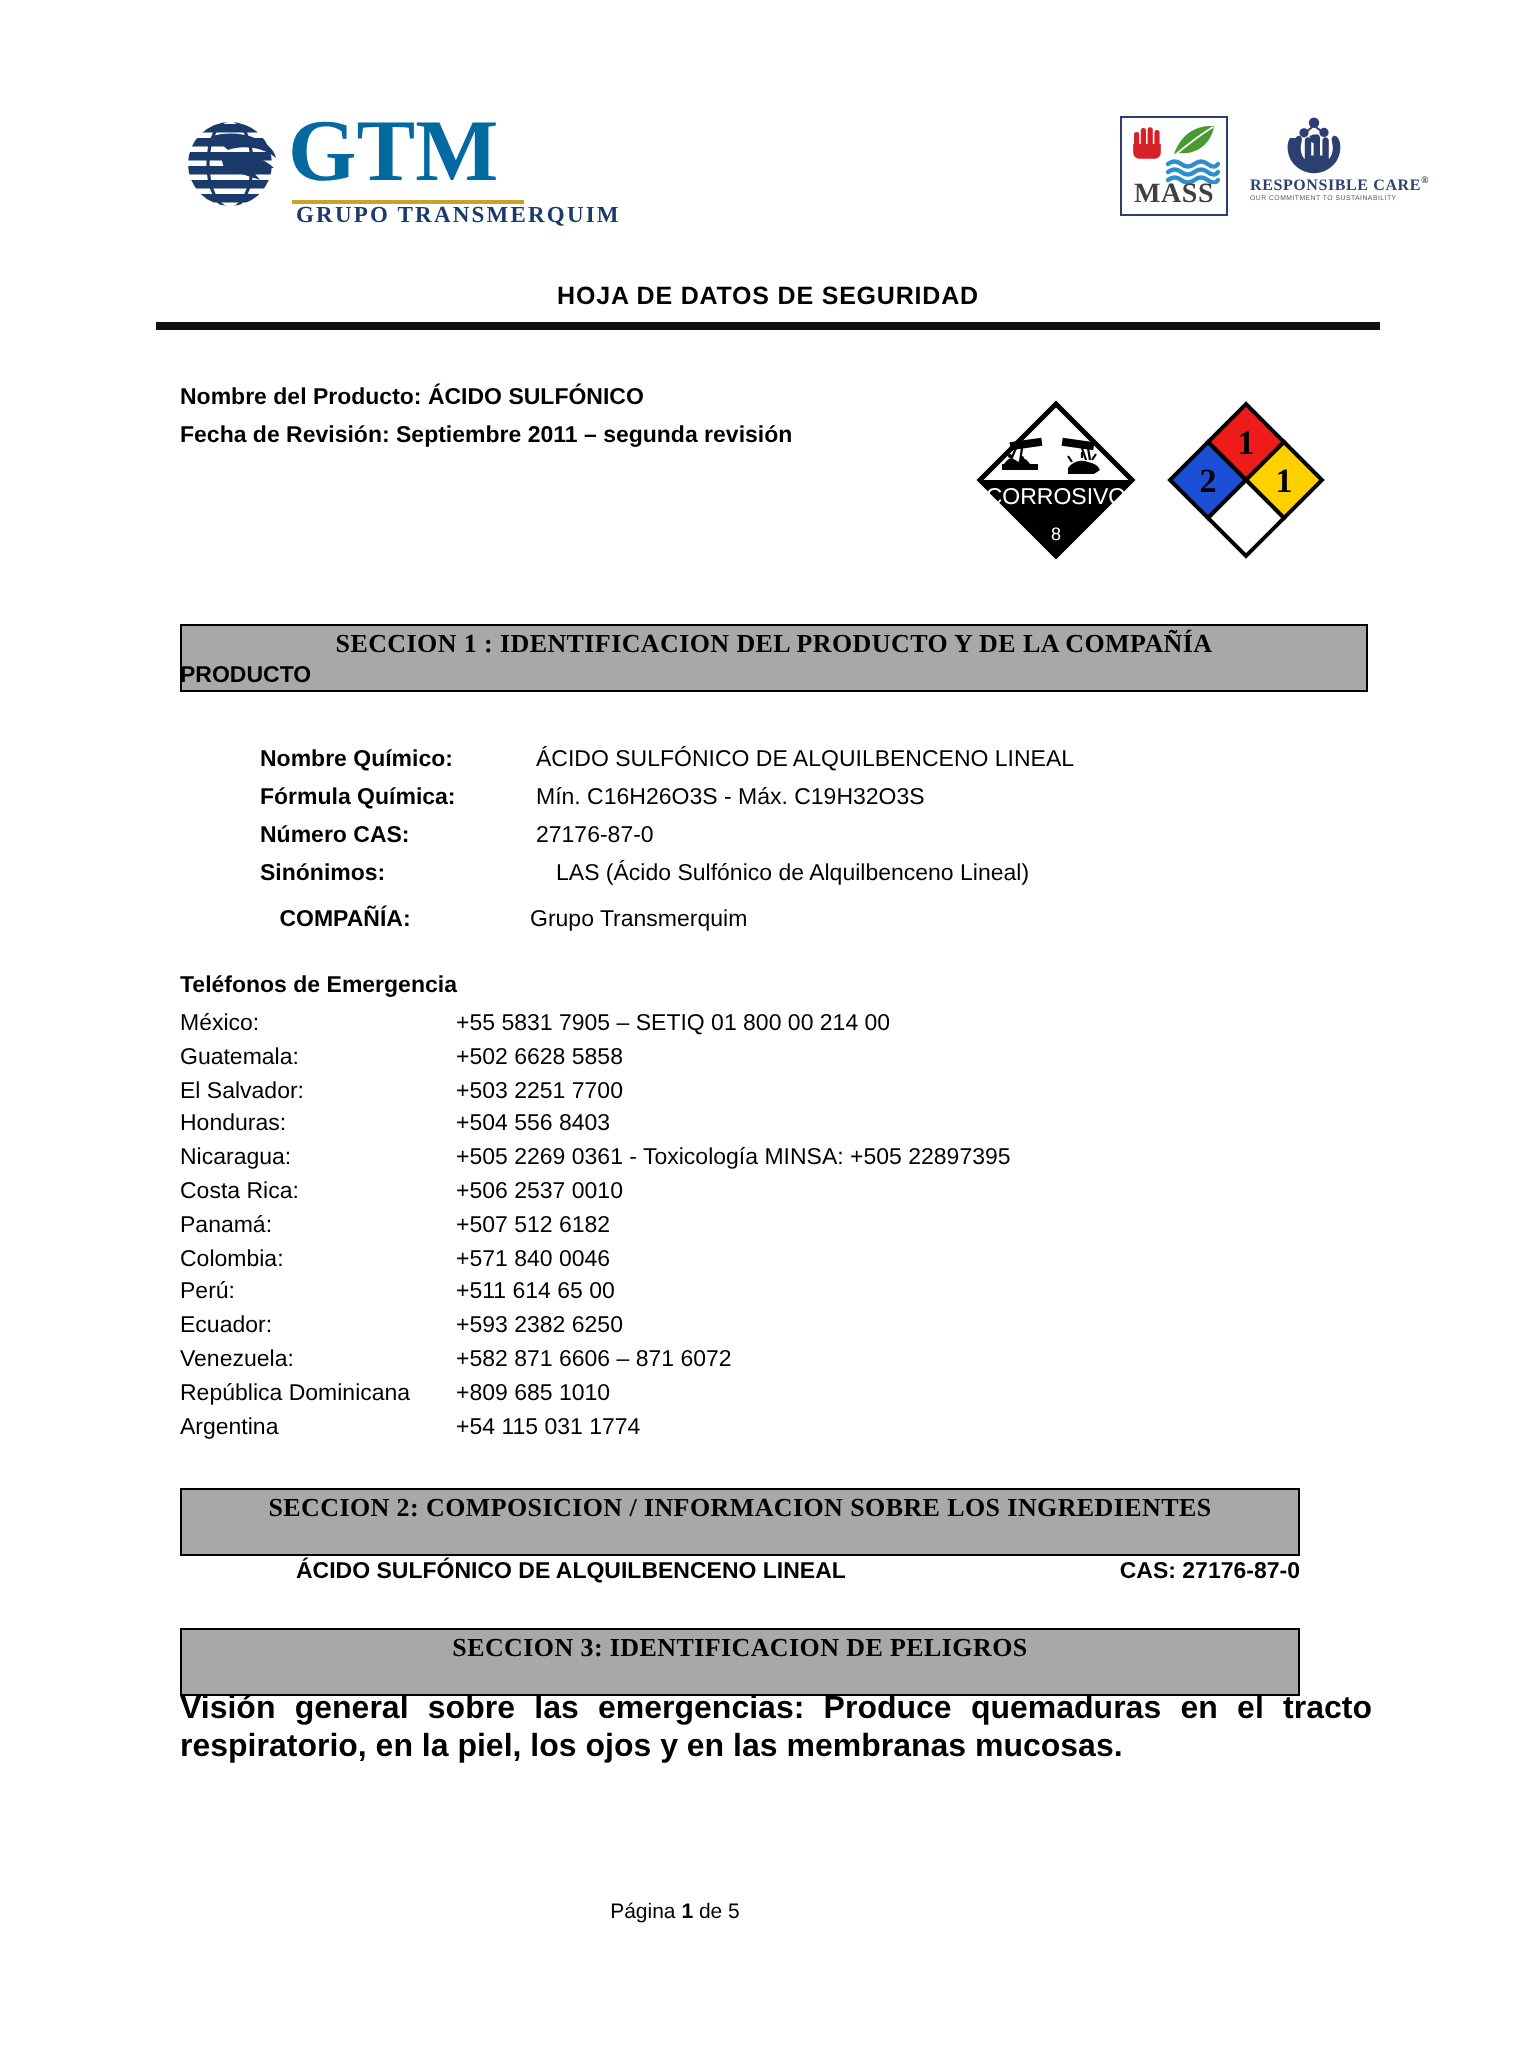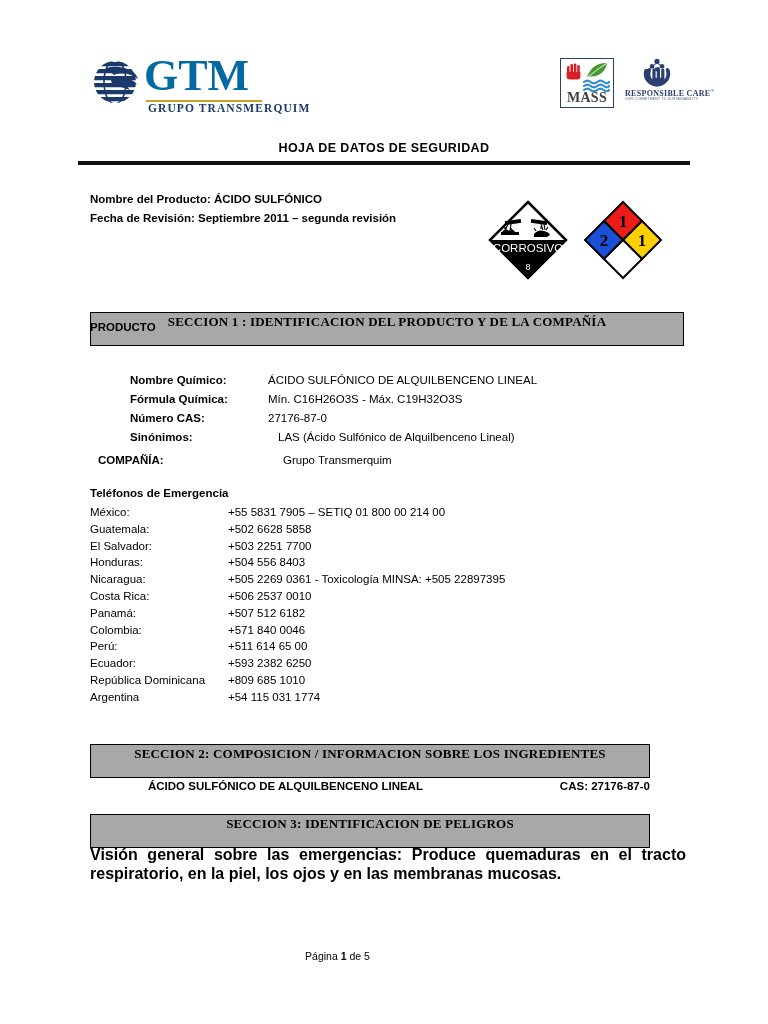--- a/index.html
+++ b/index.html
@@ -237,45 +237,46 @@
     color: #000000;
     letter-spacing: 0.2px;
   }
   #sec1-bar { top: 312px; width: 594px; }
   #sec2-bar { top: 744px; width: 560px; }
   #sec3-bar { top: 814px; width: 560px; }
 
   
   .producto-label {
     position: absolute;
-    top: 321px;
+    top: 332px;
     left: 90px;
     font-size: 11.5px;
     font-weight: 700;
   }
   .chem-table {
     position: absolute;
     top: 371px;
     left: 90px;
     font-size: 11.5px;
     line-height: 19px;
     margin-left: 40px;
   }
   .chem-table .row { display: flex; white-space: nowrap; }
   .chem-table .k { width: 138px; font-weight: 700; }
   .chem-table .v { font-weight: 400; }
   .chem-table .v.indent { padding-left: 10px; }
 
   .company-row {
     position: absolute;
     top: 454px;
-    left: 98px;
+    left: 80px;
     font-size: 11.5px;
     display: flex;
     white-space: nowrap;
+    text-align: center;
   }
   .company-row .k { width: 185px; font-weight: 700; }
   .company-row .v { font-weight: 400; }
 
   .phones-title {
     position: absolute;
     top: 487px;
     left: 90px;
     font-size: 11.5px;
     font-weight: 700;
@@ -512,20 +513,24 @@
       </div>
     <div class="row">
         <span class="k">Perú:</span>
         <span class="v">+511 614 65 00</span>
       </div>
     <div class="row">
         <span class="k">Ecuador:</span>
         <span class="v">+593 2382 6250</span>
       </div>
     <div class="row">
+        <span class="k">Venezuela:</span>
+        <span class="v">+582 871 6606 – 871 6072</span>
+      </div>
+    <div class="row">
         <span class="k">República Dominicana</span>
         <span class="v">+809 685 1010</span>
       </div>
     <div class="row">
         <span class="k">Argentina</span>
         <span class="v">+54 115 031 1774</span>
       </div>
   </div>
 
   <div class="sec-bar" id="sec2-bar">SECCION 2: COMPOSICION / INFORMACION SOBRE LOS INGREDIENTES</div>

